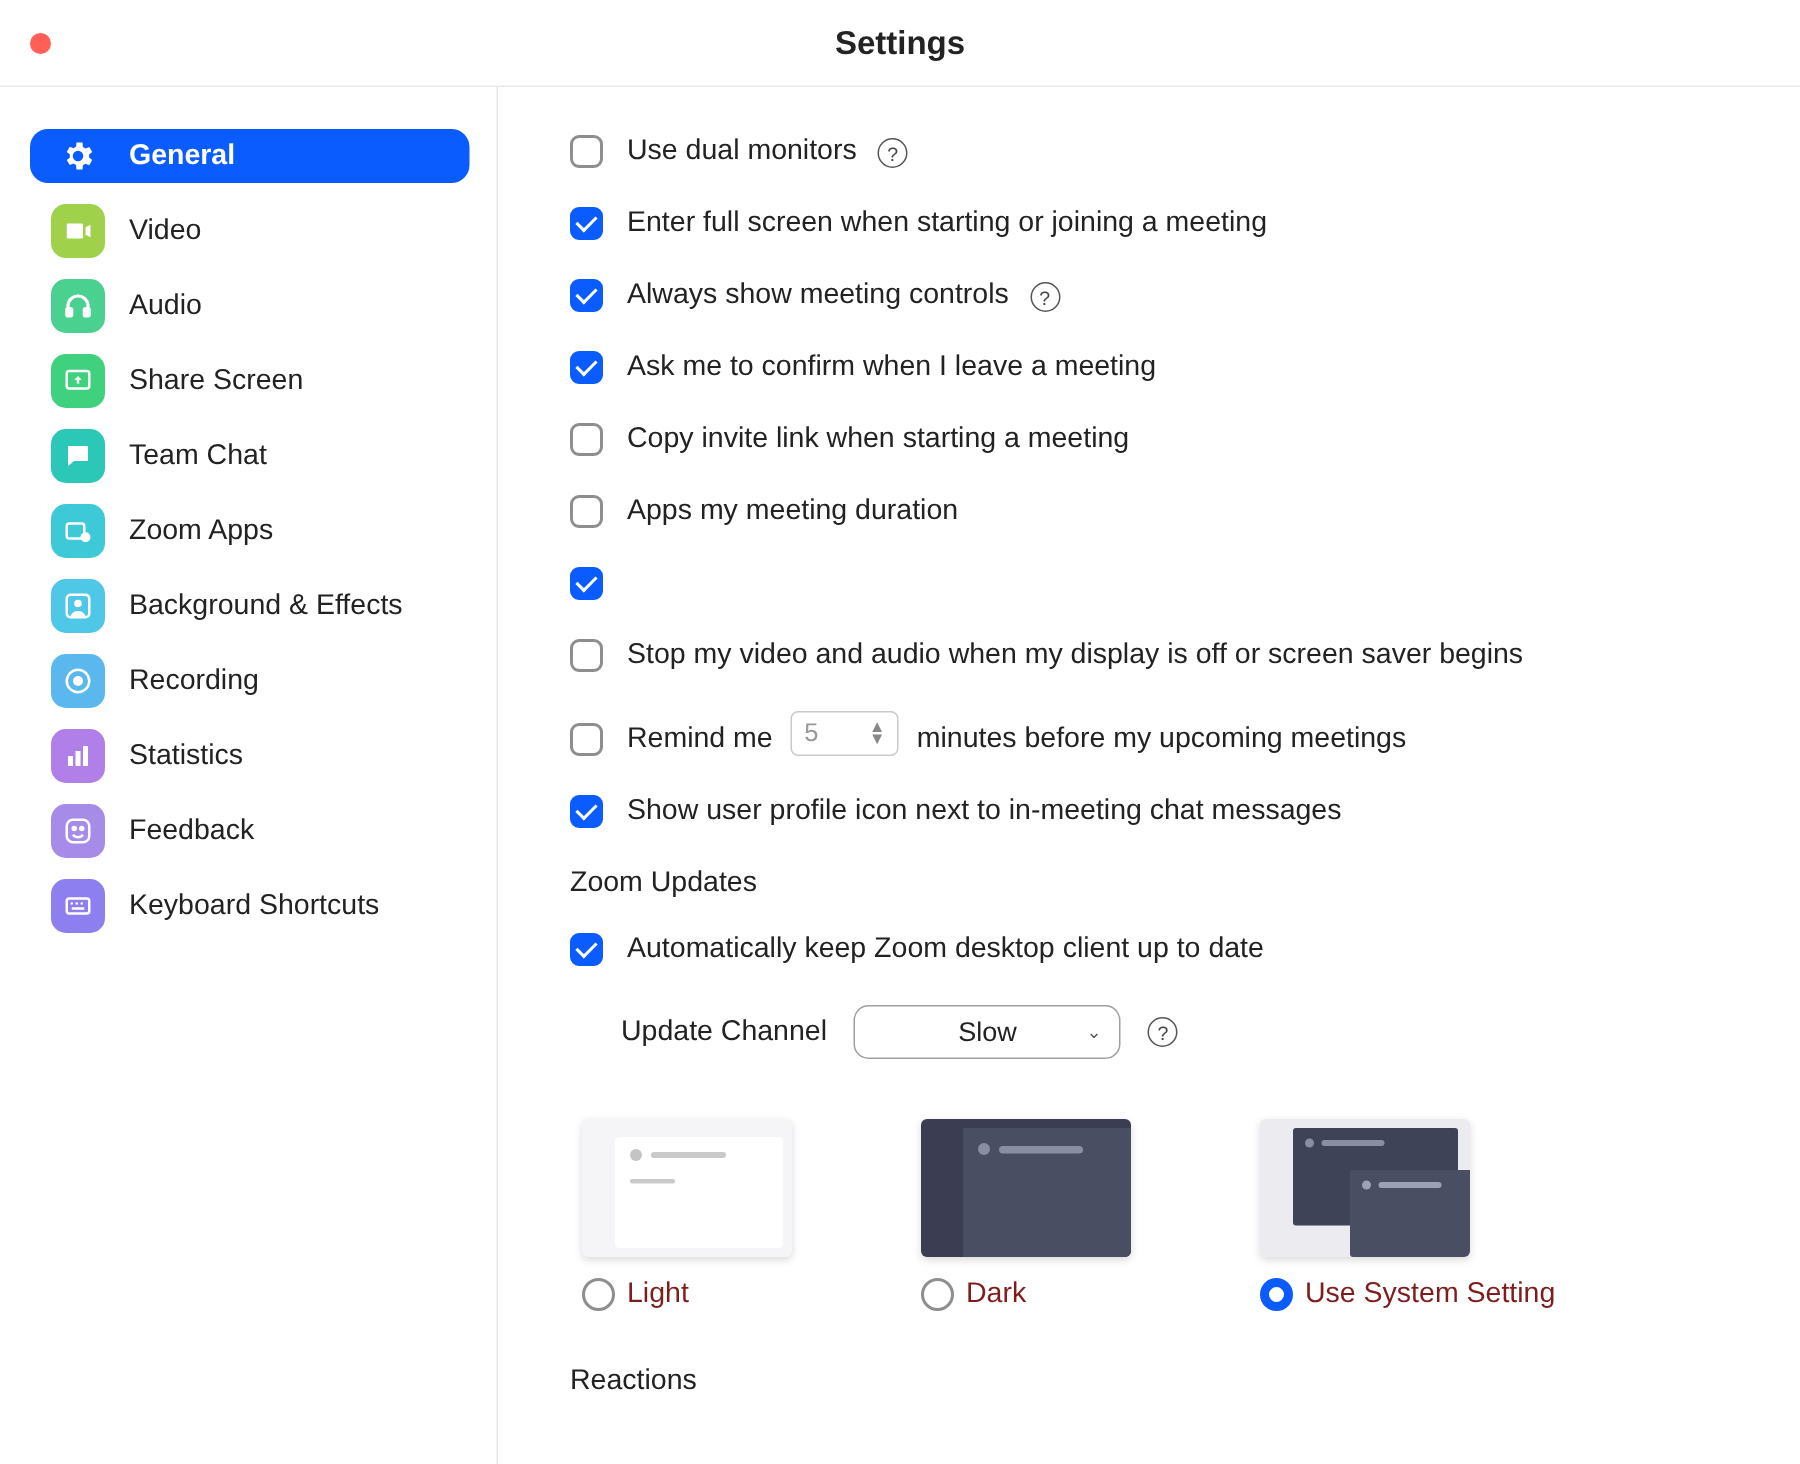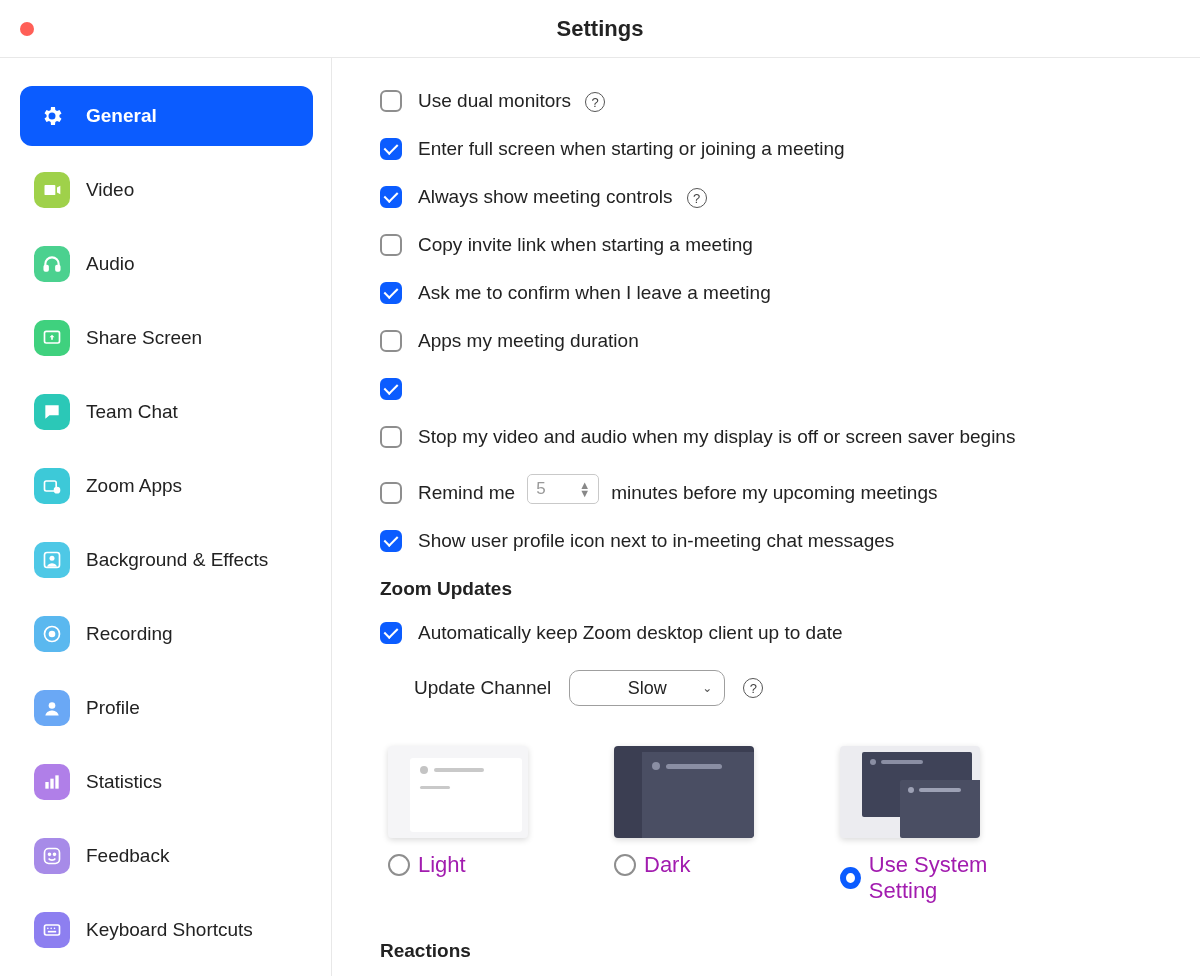--- a/index.html
+++ b/index.html
@@ -5,54 +5,54 @@
 * { margin:0; padding:0; box-sizing:border-box; font-family:-apple-system,BlinkMacSystemFont,"Segoe UI",Helvetica,Arial,sans-serif; }
 body { background:#fff; width:1200px; height:976px; overflow:hidden; }
 
 .titlebar { height:58px; border-bottom:1px solid #e8e8e8; display:flex; align-items:center; position:relative; }
 .dot { width:14px; height:14px; border-radius:50%; background:#ff5f57; margin-left:20px; }
 .title { position:absolute; left:50%; transform:translateX(-50%); font-size:22px; font-weight:700; color:#232323; }
 
 .body { display:flex; height:calc(100% - 58px); }
 
 .sidebar { width:332px; border-right:1px solid #e8e8e8; padding:28px 18px 0 20px; }
-.side-item { display:flex; align-items:center; height:60px; border-radius:12px; padding:0 14px; margin-bottom:14px; cursor:pointer; }
+.side-item { display:flex; align-items:center; height:36px; border-radius:12px; padding:0 14px; margin-bottom:14px; cursor:pointer; }
 .side-item.active { background:#0b5cff; }
 .side-item.active .side-label { color:#fff; font-weight:600; }
 .side-icon { width:36px; height:36px; border-radius:10px; display:flex; align-items:center; justify-content:center; margin-right:16px; flex-shrink:0; }
 .side-item.active .side-icon { background:transparent; }
 .side-label { font-size:19px; color:#222; }
 
 .content { flex:1; padding:32px 30px 0 48px; overflow-y:auto; position:relative;}
 .content::-webkit-scrollbar{width:12px;}
 .content::-webkit-scrollbar-thumb{background:#c5c5c5;border-radius:6px;}
 .row { display:flex; align-items:flex-end; margin-bottom:26px; font-size:19px; color:#222; }
 .chk { width:22px; height:22px; border:2px solid #8e8e8e; border-radius:6px; margin-right:16px; display:flex; align-items:center; justify-content:center; cursor:pointer; flex-shrink:0;}
 .chk.on { background:#0b5cff; border-color:#0b5cff; }
 .chk.on::after { content:""; width:6px; height:11px; border:solid #fff; border-width:0 2.5px 2.5px 0; transform:rotate(45deg); margin-top:-3px;}
 .help { width:20px; height:20px; border:1.5px solid #555; border-radius:50%; display:inline-flex; align-items:center; justify-content:center; font-size:13px; color:#444; margin-left:14px; cursor:pointer;}
 .stepper { width:72px; height:30px; border:1px solid #c9c9c9; border-radius:5px; margin:0 12px; display:flex; align-items:center; justify-content:space-between; padding:0 8px; color:#999; font-size:17px;}
 .stepper-arrows{ font-size:11px; line-height:8px; color:#888; display:flex; flex-direction:column;}
-.section-h { font-size:19px; font-weight:700; color:#222; margin:6px 0 22px 0;}
+.section-h { font-size:19px; font-weight:400; color:#222; margin:6px 0 22px 0;}
 .upd-row { display:flex; align-items:center; margin-left:34px; margin-bottom:40px;}
 .upd-label { font-size:19px; color:#222; margin-right:18px;}
-.select { width:156px; height:36px; border:1px solid #9f9f9f; border-radius:10px; display:flex; align-items:center; justify-content:center; position:relative; font-size:18px; color:#222; cursor:pointer;}
+.select { width:178px; height:36px; border:1px solid #9f9f9f; border-radius:10px; display:flex; align-items:center; justify-content:center; position:relative; font-size:18px; color:#222; cursor:pointer;}
 .select .chev{ position:absolute; right:12px; font-size:12px; color:#555;}
 .themes { display:flex; gap:66px; margin-left:8px; margin-top:12px;}
 .theme { width:160px;}
 .thumb { width:140px; height:92px; border-radius:4px; margin-bottom:14px; box-shadow:0 2px 6px rgba(0,0,0,.15); background:#f5f5f7; position:relative; overflow:hidden;}
 .thumb.dark{ background:#3b3e52;}
 .thumb.sys{ background:#ececf0;}
 .thumb .win{ position:absolute; background:#fff; border-radius:3px;}
 .thumb.light .win{ left:22px; top:12px; right:6px; bottom:6px;}
 .thumb.dark .win{ left:28px; top:6px; right:0; bottom:0; background:#4a4e63; border-radius:0;}
 .thumb.sys .w1{ position:absolute; left:22px; top:6px; width:110px; height:65px; background:#3f4358; border-radius:2px;}
 .thumb.sys .w2{ position:absolute; left:60px; top:34px; width:90px; height:58px; background:#4a4e63; border-radius:2px;}
 .bar{ height:5px; background:#c9c9c9; border-radius:3px;}
-.trow { display:flex; align-items:center; gap:8px; font-size:22px; color:#a21caf;}
+.trow { display:flex; align-items:center; gap:8px; font-size:19px; color:#7f1d1d;}
 .radio { width:22px; height:22px; border:2px solid #8e8e8e; border-radius:50%; display:flex; align-items:center; justify-content:center; cursor:pointer;}
 .radio.on{ border-color:#0b5cff; border-width:6px;}
 </style>
 </head>
 <body>
 
 <div class="titlebar">
   <div class="dot"></div>
   <div class="title">Settings</div>
 </div>
@@ -124,29 +124,20 @@
     <div class="side-item">
       <div class="side-icon" style="background:#5ab8ef">
           <svg width="20" height="20" viewBox="0 0 24 24">
             <circle cx="12" cy="12" r="9" fill="none" stroke="#fff" stroke-width="2"></circle>
             <circle cx="12" cy="12" r="4" fill="#fff"></circle>
           </svg>
         </div>
       <span class="side-label">Recording</span>
     </div>
     <div class="side-item">
-      <div class="side-icon" style="background:#6aa8f5">
-          <svg width="20" height="20" viewBox="0 0 24 24" fill="#fff">
-            <circle cx="12" cy="9" r="4"></circle>
-            <path d="M4 21c1-5 6-6 8-6s7 1 8 6z"></path>
-          </svg>
-        </div>
-      <span class="side-label">Profile</span>
-    </div>
-    <div class="side-item">
       <div class="side-icon" style="background:#b07fe8">
           <svg width="20" height="20" viewBox="0 0 24 24" fill="#fff">
             <rect x="4" y="12" width="4" height="8"></rect>
             <rect x="10" y="8" width="4" height="12"></rect>
             <rect x="16" y="4" width="4" height="16"></rect>
           </svg>
         </div>
       <span class="side-label">Statistics</span>
     </div>
     <div class="side-item">
@@ -184,26 +175,26 @@
     <div class="row">
       <div class="chk on"></div>
       <span>Enter full screen when starting or joining a meeting</span>
     </div>
     <div class="row">
       <div class="chk on"></div>
       <span>Always show meeting controls</span>
       <span class="help">?</span>
     </div>
     <div class="row">
+      <div class="chk on"></div>
+      <span>Ask me to confirm when I leave a meeting</span>
+    </div>
+    <div class="row">
       <div class="chk"></div>
       <span>Copy invite link when starting a meeting</span>
-    </div>
-    <div class="row">
-      <div class="chk on"></div>
-      <span>Ask me to confirm when I leave a meeting</span>
     </div>
     <div class="row">
       <div class="chk"></div>
       <span>Apps my meeting duration</span>
     </div>
     <div class="row">
       <div class="chk on"></div>
     </div>
     <div class="row">
       <div class="chk"></div>

